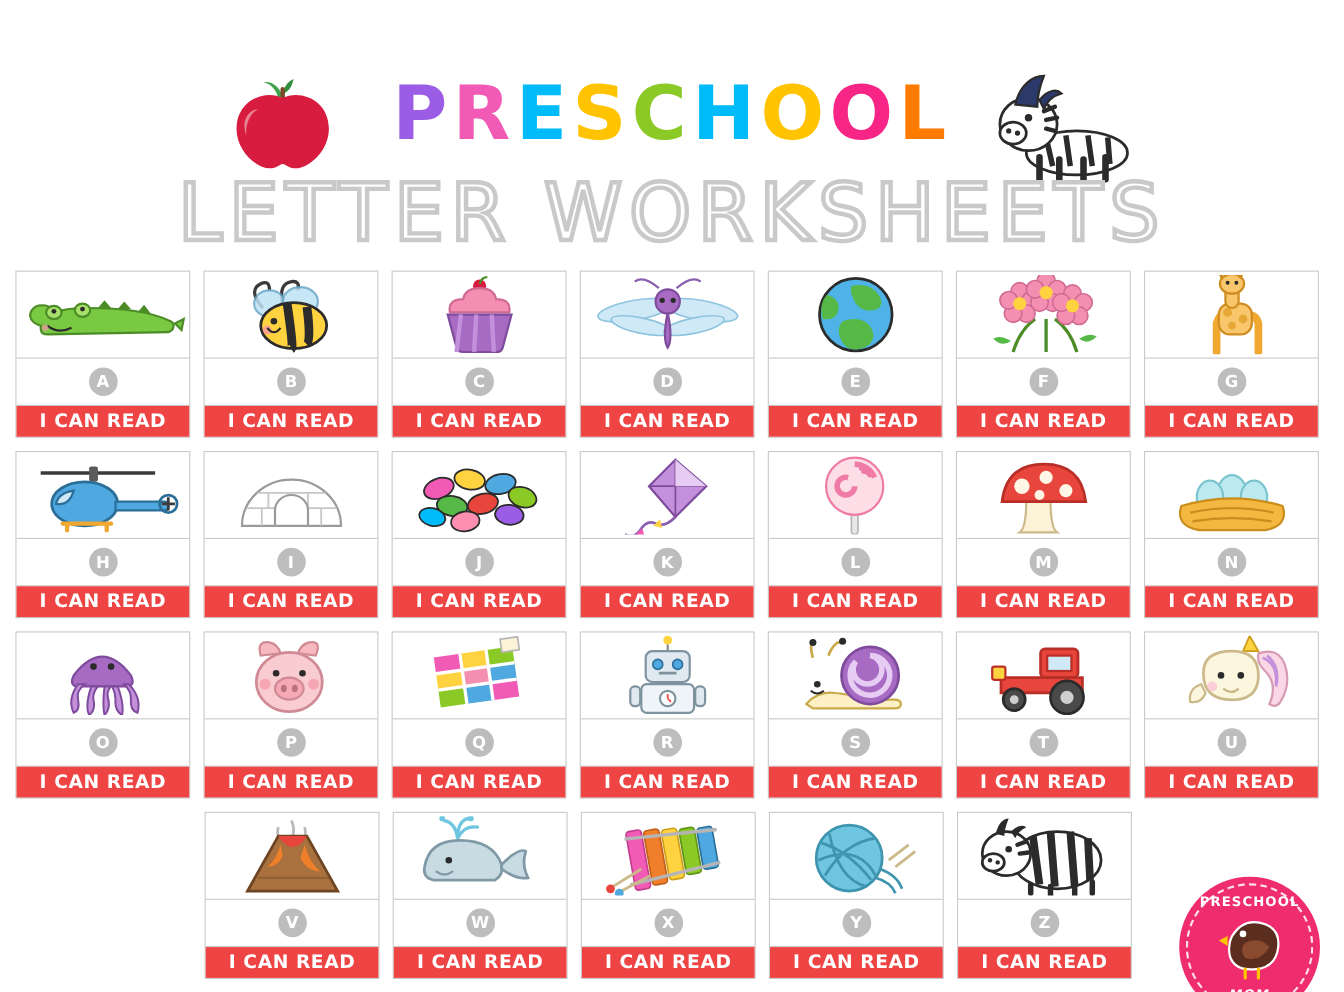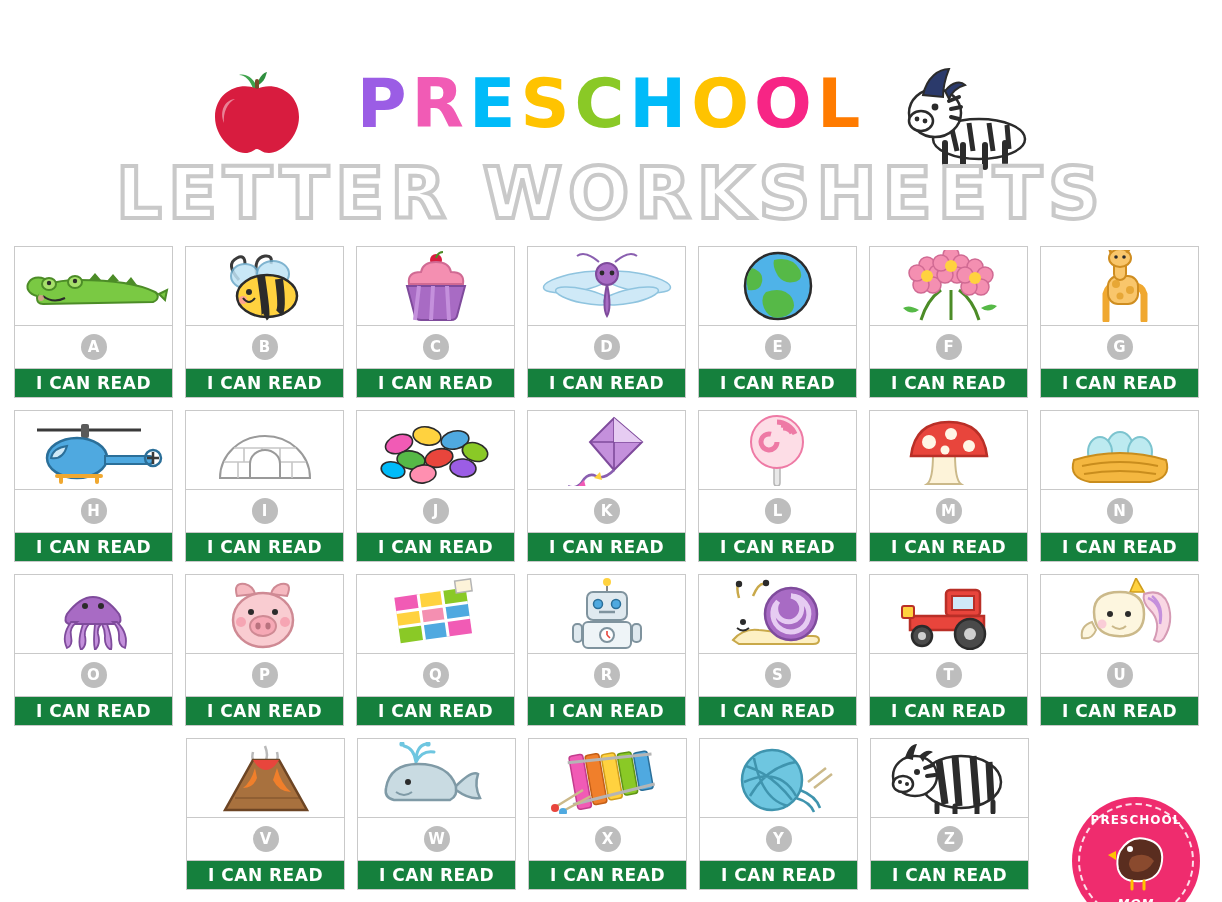--- a/index.html
+++ b/index.html
@@ -42,21 +42,21 @@
   .title-main span {
     display: inline-block;
   }
   .title-sub {
     position: absolute;
     top: 112px;
     left: 0;
     width: 1222px;
     text-align: center;
     font-size: 72px;
-    font-weight: bold;
+    font-weight: normal;
     letter-spacing: 6px;
     line-height: 80px;
     color: #ffffff;
     -webkit-text-stroke: 4px #c9c9c9;
     font-family: "DejaVu Sans", sans-serif;
   }
 
   
   .apple {
     position: absolute;
@@ -121,21 +121,21 @@
     color: #ffffff;
     font-size: 15px;
     font-weight: bold;
     display: flex;
     align-items: center;
     justify-content: center;
     font-family: "DejaVu Sans", sans-serif;
   }
   .card-band {
     height: 28px;
-    background: #15803d;
+    background: #ef4444;
     color: #ffffff;
     font-size: 17px;
     font-weight: bold;
     letter-spacing: 0.5px;
     display: flex;
     align-items: center;
     justify-content: center;
     font-family: "DejaVu Sans", sans-serif;
   }
 

